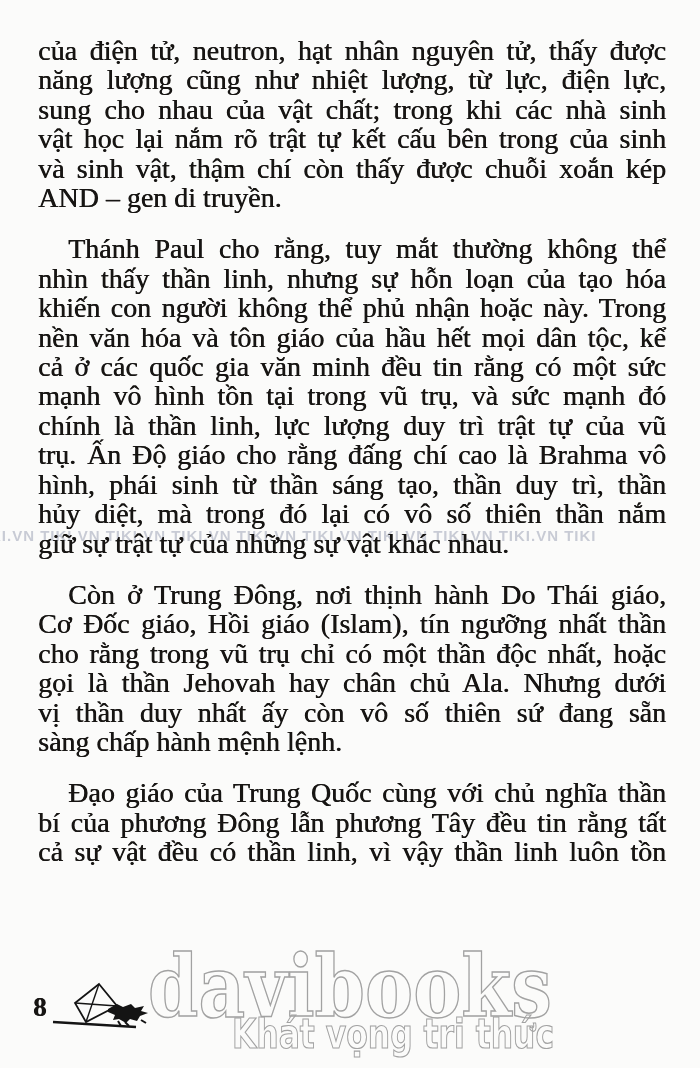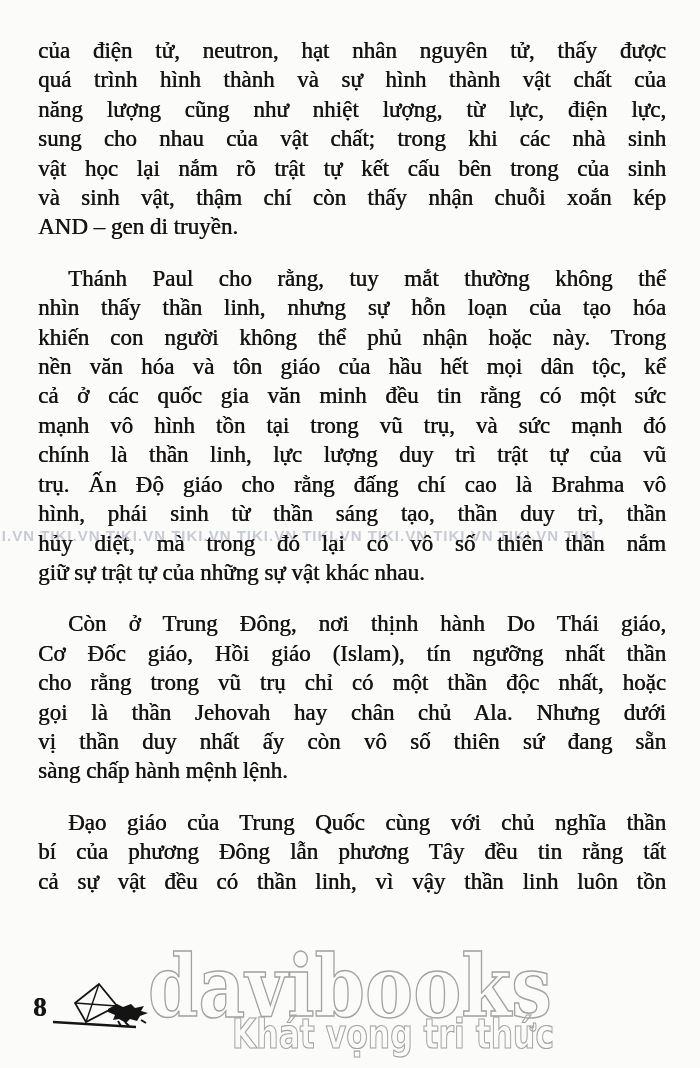--- a/index.html
+++ b/index.html
@@ -13,21 +13,21 @@
   }
   
   .content{
     position:absolute;
     left:38px;top:36px;width:628px;
     z-index:2;
   }
   .para{margin:0;}
   .para + .para{margin-top:22px;}
   .line{
-    font-size:23px;
+    font-size:28px;
     line-height:29.4px;
     text-align:justify;
     text-align-last:justify;
     text-shadow:0.5px 0 0 currentColor;
     white-space:normal;
   }
   .line.para-last{text-align:right;text-align-last:left;}
   .line.first-indent{text-indent:30px;}
   
   .tiki-wm{
@@ -62,25 +62,24 @@
     <text x="8" y="84" font-family="DejaVu Serif, serif" font-size="86" font-weight="bold" fill="none" stroke-width="1.5" textLength="404" lengthAdjust="spacingAndGlyphs" stroke="#a2a2a2">davibooks</text>
   </svg>
 
   <svg class="slogan-wm" width="340" height="60" viewBox="0 0 340 60">
     <text x="4" y="42" font-family="DejaVu Sans, sans-serif" font-size="41" font-weight="bold" fill="none" stroke-width="1.2" textLength="322" lengthAdjust="spacingAndGlyphs" stroke="#a2a2a2">Khát vọng tri thức</text>
   </svg>
 
   <div class="content">
       <div class="para">
         <div class="line">của điện tử, neutron, hạt nhân nguyên tử, thấy được</div>
-        <div class="line">quá trình hình thành và sự hình thành vật chất của</div>
         <div class="line">năng lượng cũng như nhiệt lượng, từ lực, điện lực,</div>
         <div class="line">sung cho nhau của vật chất; trong khi các nhà sinh</div>
         <div class="line">vật học lại nắm rõ trật tự kết cấu bên trong của sinh</div>
-        <div class="line">và sinh vật, thậm chí còn thấy nhận chuỗi xoắn kép</div>
+        <div class="line">và sinh vật, thậm chí còn thấy được chuỗi xoắn kép</div>
         <div class="line para-last">AND – gen di truyền.</div>
       </div>
       <div class="para">
         <div class="line first-indent">Thánh Paul cho rằng, tuy mắt thường không thể</div>
         <div class="line">nhìn thấy thần linh, nhưng sự hỗn loạn của tạo hóa</div>
         <div class="line">khiến con người không thể phủ nhận hoặc này. Trong</div>
         <div class="line">nền văn hóa và tôn giáo của hầu hết mọi dân tộc, kể</div>
         <div class="line">cả ở các quốc gia văn minh đều tin rằng có một sức</div>
         <div class="line">mạnh vô hình tồn tại trong vũ trụ, và sức mạnh đó</div>
         <div class="line">chính là thần linh, lực lượng duy trì trật tự của vũ</div>

